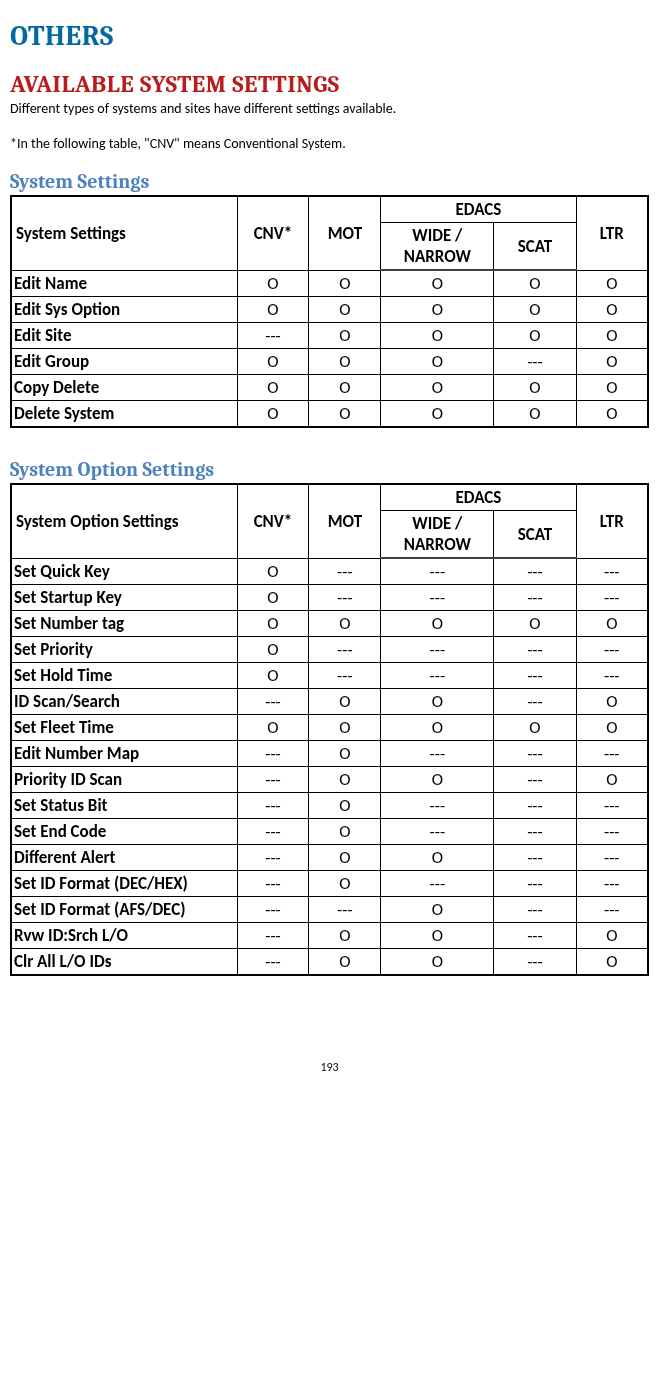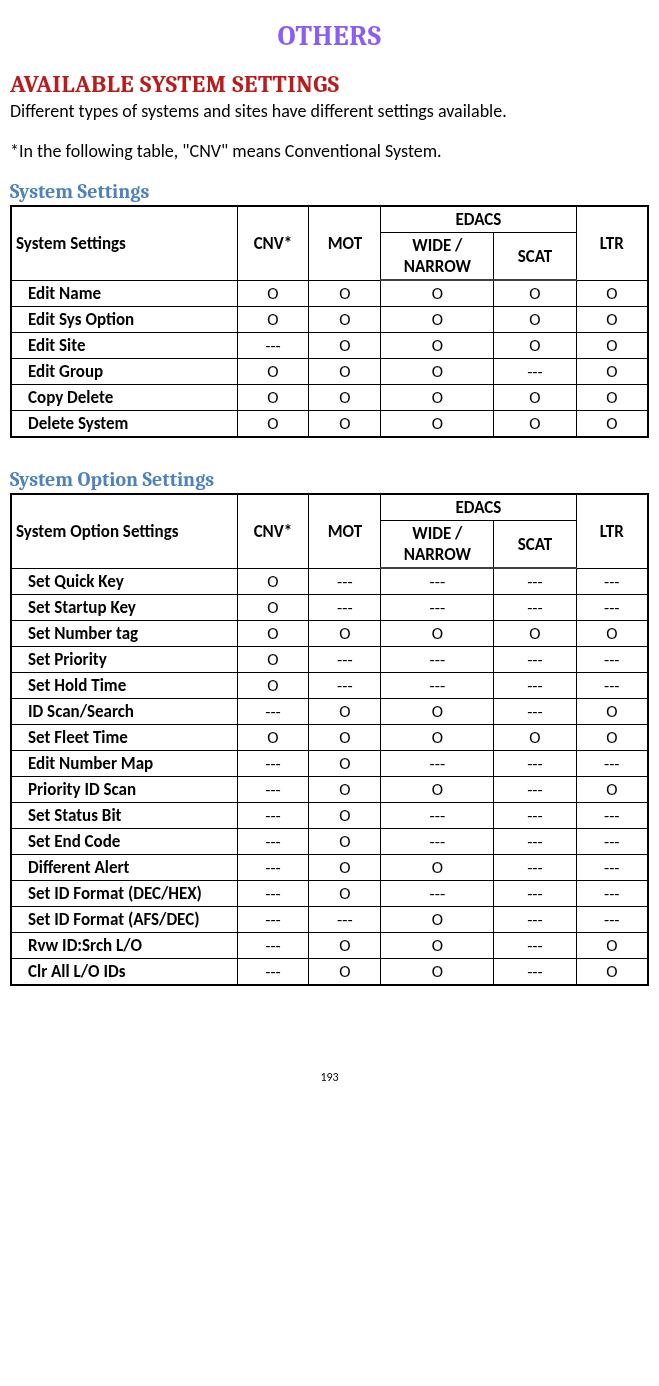--- a/index.html
+++ b/index.html
@@ -4,62 +4,61 @@
 <style>
   body {
     margin: 0;
     padding: 20px 10px;
     font-family: Calibri, Arial, sans-serif;
     width: 639px;
     background: white;
     color: #000;
   }
   h1 {
-    color: #8b5cf6;
+    color: #0369a1;
     font-family: Cambria, Georgia, serif;
     font-weight: bold;
     font-size: 28px;
     margin: 0 0 18px 0;
     letter-spacing: 0.5px;
-    text-align: center;
   }
   h2 {
     color: #b91c1c;
     font-family: Cambria, Georgia, serif;
     font-weight: bold;
     font-size: 24px;
     margin: 0 0 2px 0;
     letter-spacing: 0.5px;
   }
   h3 {
     color: #4f81bd;
     font-family: Cambria, Georgia, serif;
     font-weight: bold;
     font-size: 20px;
     margin: 0 0 2px 0;
   }
   p {
-    font-size: 18px;
+    font-size: 14px;
     margin: 0 0 18px 0;
   }
   table {
     border-collapse: collapse;
     width: 100%;
     font-size: 17px;
     margin-bottom: 30px;
   }
   th, td {
     border: 1px solid #000;
     padding: 2px 6px;
     text-align: center;
   }
   td.row-label {
     text-align: left;
     font-weight: bold;
-    padding-left: 16px;
+    padding-left: 2px;
     border-left: 2px solid #000;
   }
   th.row-label-header {
     text-align: left;
     font-weight: bold;
     padding-left: 4px;
     border-left: 2px solid #000;
   }
   table, th, td {
     border-color: #000;

